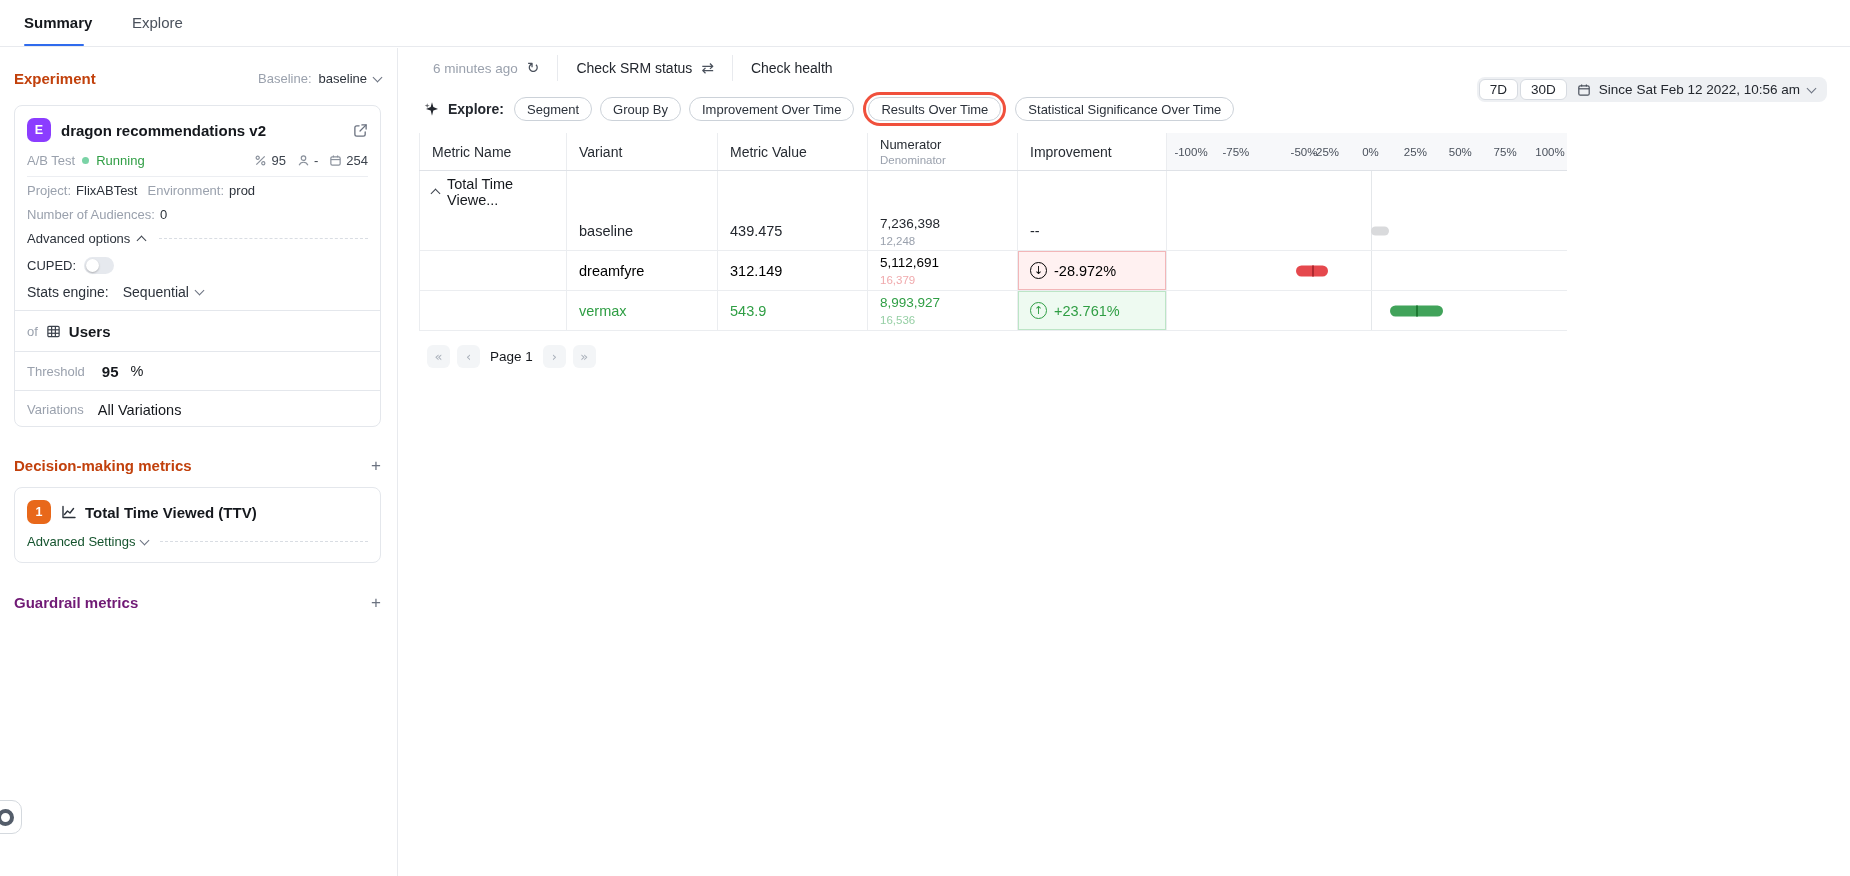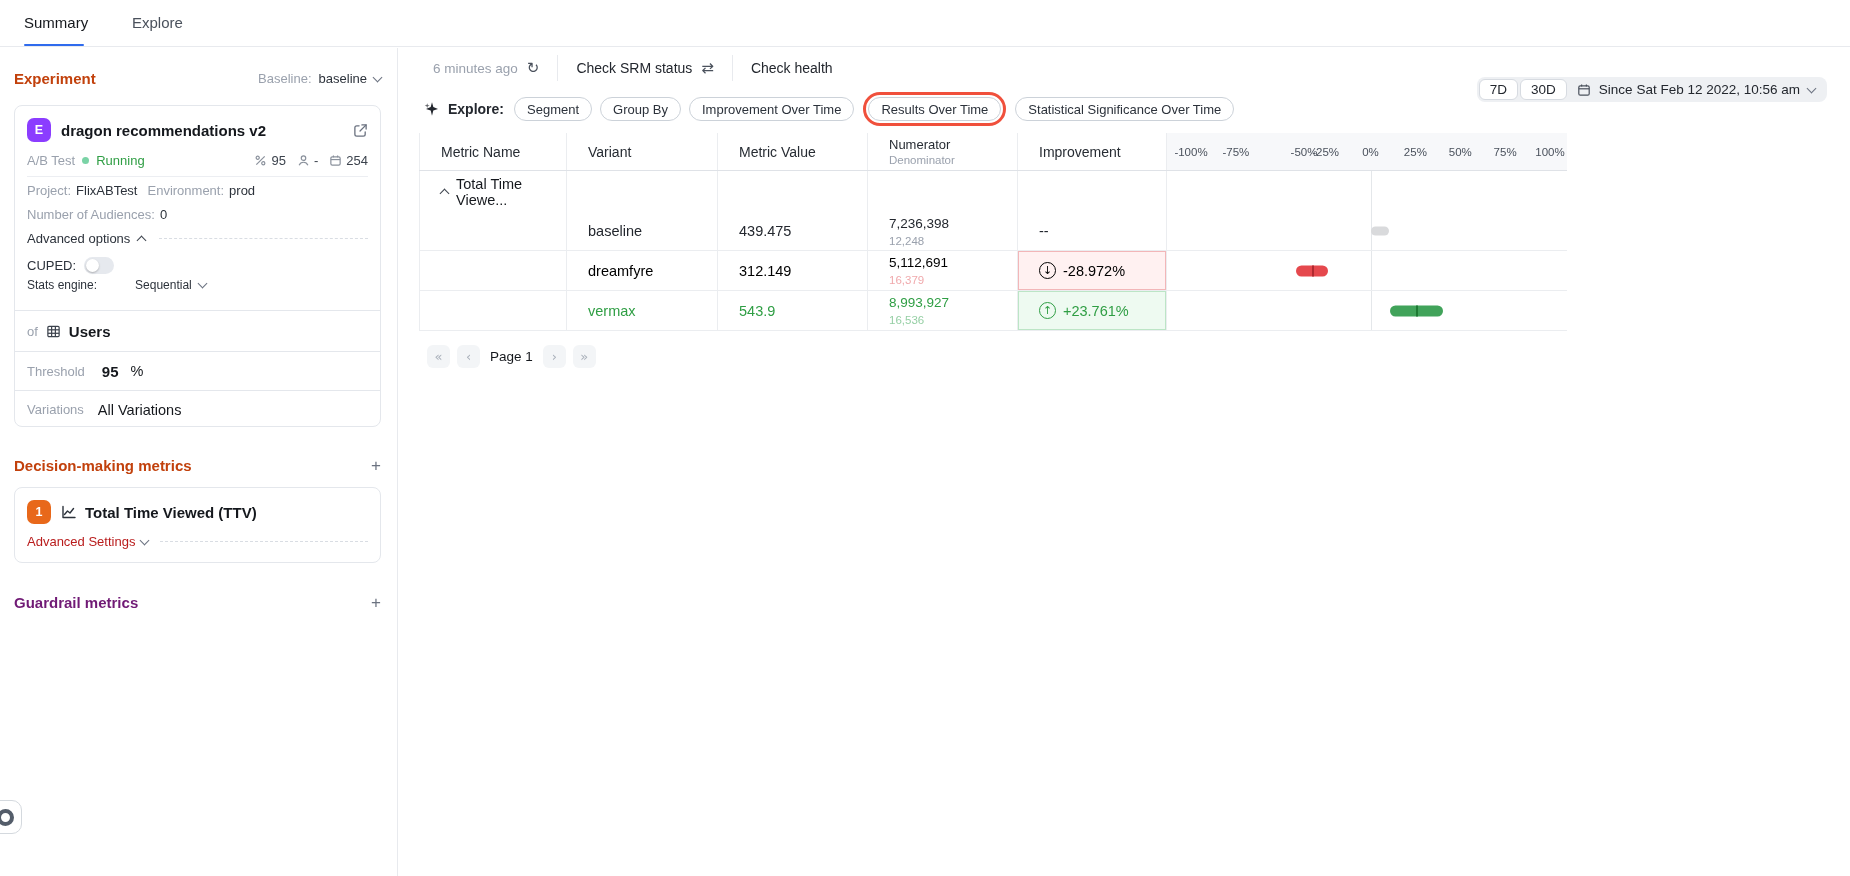--- a/index.html
+++ b/index.html
@@ -3,21 +3,21 @@
 <meta charset="utf-8">
 <style>
   *{box-sizing:border-box;margin:0;padding:0}
   html,body{width:1850px;height:876px}
   body{position:relative;background:#fff;font-family:"Liberation Sans","DejaVu Sans",sans-serif;color:#23272e;overflow:hidden}
   svg{display:block}
 
   
   .tabbar{position:absolute;top:0;left:0;right:0;height:47px;background:#fff;border-bottom:1px solid #e8eaee}
   .tab{position:absolute;top:0;height:46px;line-height:46px;font-size:15px;color:#4a515c;cursor:pointer}
-  .tab-summary{left:24px;font-weight:400;color:#15181d}
+  .tab-summary{left:24px;font-weight:700;color:#15181d}
   .tab-explore{left:132px;font-weight:400}
   .tab-underline{position:absolute;left:24px;bottom:0;width:60px;height:2.5px;background:#2f6bed;border-radius:2px}
 
   
   .sidebar{position:absolute;top:48px;left:0;width:398px;bottom:0;background:#fff;border-right:1px solid #e8eaee}
   .sb-head{position:absolute;top:22px;left:14px;right:16px;display:flex;align-items:center}
   .sb-title{font-size:15px;font-weight:700;color:#c2410c}
   .sb-title.gray{color:#701a75;font-weight:600}
   .baseline-select{margin-left:auto;display:flex;align-items:center;gap:7px;font-size:13px;cursor:pointer}
   .lbl{color:#9aa1ad}.val{color:#2c323b}
@@ -36,31 +36,31 @@
   .mini-stats{margin-left:auto;display:flex;align-items:center;gap:11px}
   .mstat{display:flex;align-items:center;gap:4px;font-size:13px;color:#3c434d}
   .cdivider{position:absolute;top:70px;left:12px;right:12px;height:1px;background:#eceef2}
   .crow-project{top:77px;font-size:13px;gap:5px}
   .crow-aud{top:101px;font-size:13px;gap:5px}
   .crow-adv{top:125px;font-size:13px;color:#2c323b;gap:8px;cursor:pointer}
   .dash{flex:1;border-top:1px dashed #d9dde3;height:0;margin-left:6px}
   .crow-cuped{top:151px;font-size:13px;color:#2c323b;gap:8px}
   .toggle{width:30px;height:17px;border-radius:9px;background:#e6e9ee;position:relative;cursor:pointer;flex:none}
   .toggle::after{content:'';position:absolute;left:2px;top:2px;width:13px;height:13px;border-radius:50%;background:#fff;box-shadow:0 1px 2px rgba(0,0,0,.25)}
-  .crow-engine{top:172px;font-size:12px;color:#2c323b;gap:24px}
+  .crow-engine{top:178px;font-size:14px;color:#2c323b;gap:12px}
   .sect{position:absolute;left:0;right:0;border-top:1px solid #e4e7ec;display:flex;align-items:center;padding:0 12px;font-size:13px}
   #sect-of{top:204px;height:41px;gap:8px}
   #sect-threshold{top:245px;height:39px}
   #sect-variations{top:284px;height:38px}
   .big-val{font-size:15px;font-weight:600;color:#15181d}
   .med-val{font-size:14.5px;color:#15181d}
   .sb-metrics-head{position:absolute;top:409px;left:14px;right:16px;display:flex;align-items:flex-start}
   .plus{margin-left:auto;font-size:17px;color:#6b7280;cursor:pointer;line-height:1}
   #metric-card{top:439px;height:76px}
-  .crow-advset{top:46px;font-size:13px;color:#b91c1c;gap:6px;cursor:pointer}
+  .crow-advset{top:46px;font-size:13px;color:#14532d;gap:6px;cursor:pointer}
   .sb-guardrail{position:absolute;top:546px;left:14px;right:16px;display:flex;align-items:center}
   .help-fab{position:absolute;left:-12px;top:800px;width:34px;height:34px;border:1px solid #d4d9de;border-radius:10px;background:#fff;display:flex;align-items:center;justify-content:center;cursor:pointer}
   .help-fab .ring{width:17px;height:17px;border-radius:50%;border:4.5px solid #545d6a}
 
   
   .main{position:absolute;left:399px;top:48px;right:0;bottom:0;background:#fff}
   .toolbar1{position:absolute;top:7px;left:34px;height:26px;display:flex;align-items:center;font-size:14px;color:#23272e}
   .muted{color:#9aa1ad;font-size:13.5px}
   .uicon{font-family:"DejaVu Sans",sans-serif;color:#4a515c;font-size:15px;margin-left:9px;cursor:pointer;line-height:1}
   .vdiv{width:1px;height:26px;background:#e8eaee;margin:0 18px}
@@ -69,21 +69,21 @@
   .chip{border:1px solid #ccd2d9;border-radius:12px;background:#fff;padding:0 12px;height:24px;display:flex;align-items:center;font-size:13px;color:#2c323b;cursor:pointer;white-space:nowrap}
   .chip.ringed{outline:3px solid #f0503c;outline-offset:2px}
   .datebar{position:absolute;top:29px;right:23px;height:25px;background:#eef0f3;border-radius:8px;display:flex;align-items:center;padding:2px;font-size:13.5px;color:#23272e}
   .preset{background:#fff;border:1px solid #d7dbe1;border-radius:6px;padding:0 10px;height:21px;display:flex;align-items:center;cursor:pointer}
   .preset + .preset{margin-left:2px}
   .daterange{display:flex;align-items:center;gap:8px;padding:0 10px;cursor:pointer}
 
   
   .rtable{position:absolute;left:20px;top:85px;width:1148px}
   .trow{display:grid;grid-template-columns:147px 151px 150px 150px 149px 401px}
-  .td{border-left:1px solid #ebedf0;padding:0 21px;display:flex;align-items:center;position:relative;min-width:0}
+  .td{border-left:1px solid #ebedf0;padding:0 12px;display:flex;align-items:center;position:relative;min-width:0}
   .thead{height:38px;border-bottom:1px solid #dfe2e7}
   .thead .td{font-size:14px;color:#272c33}
   .td.two-line{flex-direction:column;justify-content:center;align-items:flex-start;gap:2px}
   .hd-sub{font-size:11.5px;color:#9aa1ad}
   .hd-num{font-size:13px}
   .c-chart{padding:0;background:#fff}
   .thead .c-chart{background:#f7f8fa}
   .tgroup{height:41px}
   .tgroup .td:first-child{gap:8px;font-size:14.5px;color:#15181d}
   .tbody{height:40px;border-bottom:1px solid #ebedf0;font-size:14.5px}
@@ -190,21 +190,21 @@
       <span>Advanced options</span>
       <span class="chv up dark"></span>
       <span class="dash"></span>
     </div>
     <div class="crow crow-cuped">
       <span>CUPED:</span>
       <span class="toggle"></span>
     </div>
     <div class="crow crow-engine">
       <span>Stats engine:</span>
-      <span style="display:flex;align-items:center;gap:7px;margin-left:14px;cursor:pointer">
+      <span style="display:flex;align-items:center;gap:7px;margin-left:2px;cursor:pointer">
         <span class="val">Sequential</span>
         <span class="chv down"></span>
       </span>
     </div>
 
     <div class="sect" id="sect-of">
       <span class="lbl">of</span>
       <svg width="15" height="15" viewBox="0 0 16 16" fill="none" stroke="#3c434d" stroke-width="1.3">
           <rect x="2" y="2.5" width="12" height="11" rx="1.2"></rect>
           <line x1="2" y1="6.2" x2="14" y2="6.2"></line>

